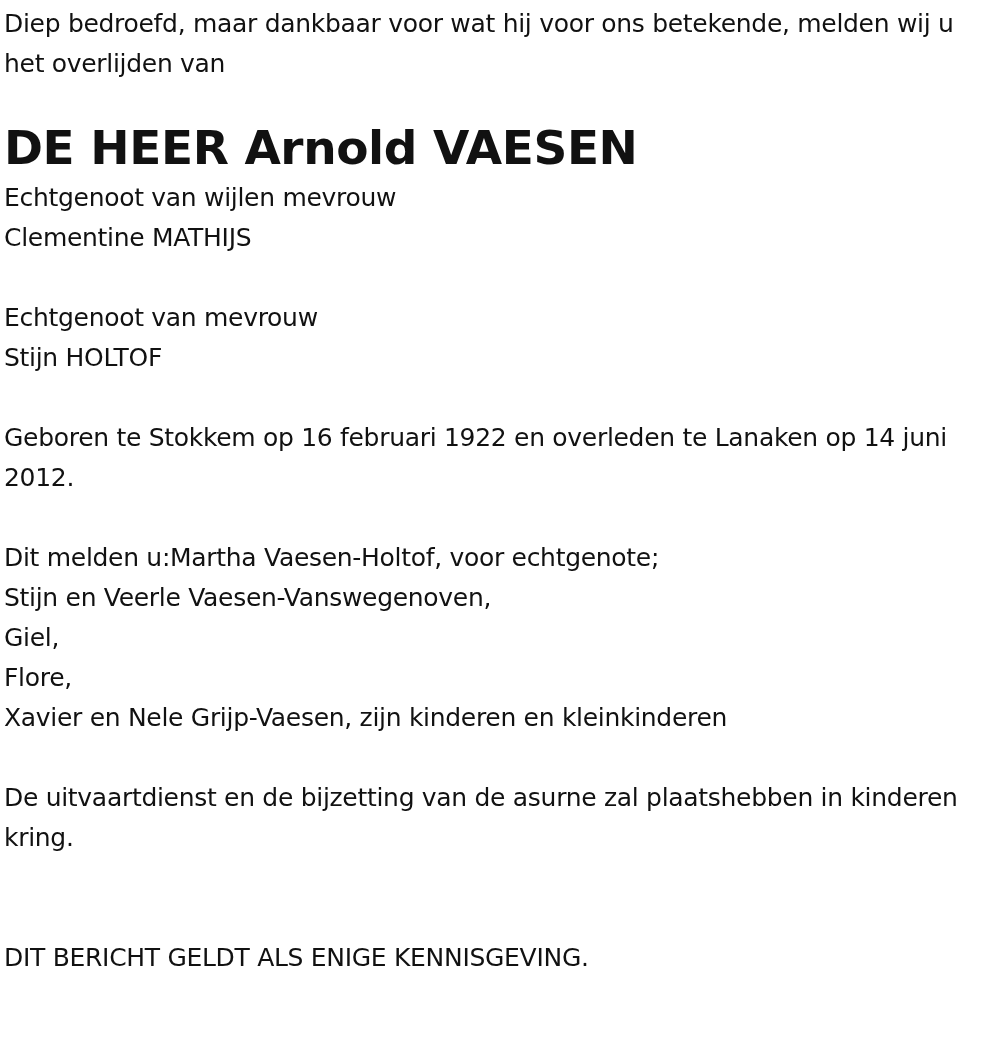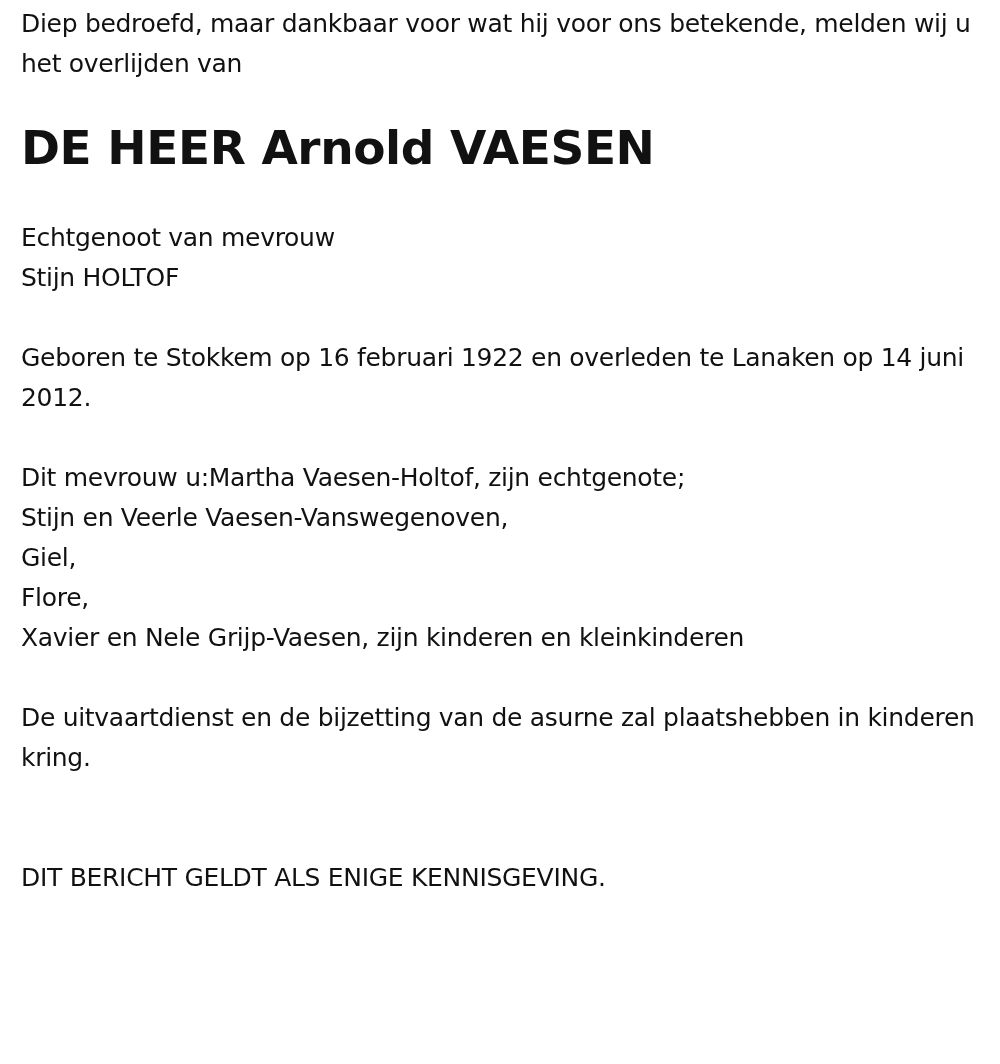--- a/index.html
+++ b/index.html
@@ -8,21 +8,21 @@
       background: #ffffff;
     }
     body {
       width: 1000px;
       height: 1064px;
       overflow: hidden;
       color: #111111;
       font-family: "DejaVu Sans", sans-serif;
     }
     .notice {
-      padding: 4px 0 0 21px;
+      padding: 4px 0 0 4px;
       width: 975px;
     }
     .p {
       font-size: 25px;
       line-height: 40px;
       margin: 0;
       letter-spacing: -0.3px;
     }
     .gap {
       height: 40px;
@@ -44,36 +44,40 @@
 <body>
 
 <div class="notice">
 
   <p class="p">Diep bedroefd, maar dankbaar voor wat hij voor ons betekende, melden wij u het overlijden van</p>
 
   <div class="gap"></div>
 
   <h1 class="heading">DE HEER Arnold VAESEN</h1>
 
+  <div>
+    <p class="p">Echtgenoot van wijlen mevrouw</p>
+    <p class="p">Clementine MATHIJS</p>
+  </div>
 
   <div class="gap"></div>
 
   <div>
     <p class="p">Echtgenoot van mevrouw</p>
     <p class="p">Stijn HOLTOF</p>
   </div>
 
   <div class="gap"></div>
 
   <p class="p">Geboren te Stokkem op 16 februari 1922 en overleden te Lanaken op 14 juni 2012.</p>
 
   <div class="gap"></div>
 
   <div>
-    <span class="p line">Dit mevrouw u:Martha Vaesen-Holtof, zijn echtgenote;</span>
+    <span class="p line">Dit melden u:Martha Vaesen-Holtof, voor echtgenote;</span>
     <span class="p line">Stijn en Veerle Vaesen-Vanswegenoven,</span>
     <span class="p line">Giel,</span>
     <span class="p line">Flore,</span>
     <span class="p line">Xavier en Nele Grijp-Vaesen, zijn kinderen en kleinkinderen</span>
   </div>
 
   <div class="gap"></div>
 
   <p class="p">De uitvaartdienst en de bijzetting van de asurne zal plaatshebben in kinderen kring.</p>
 

